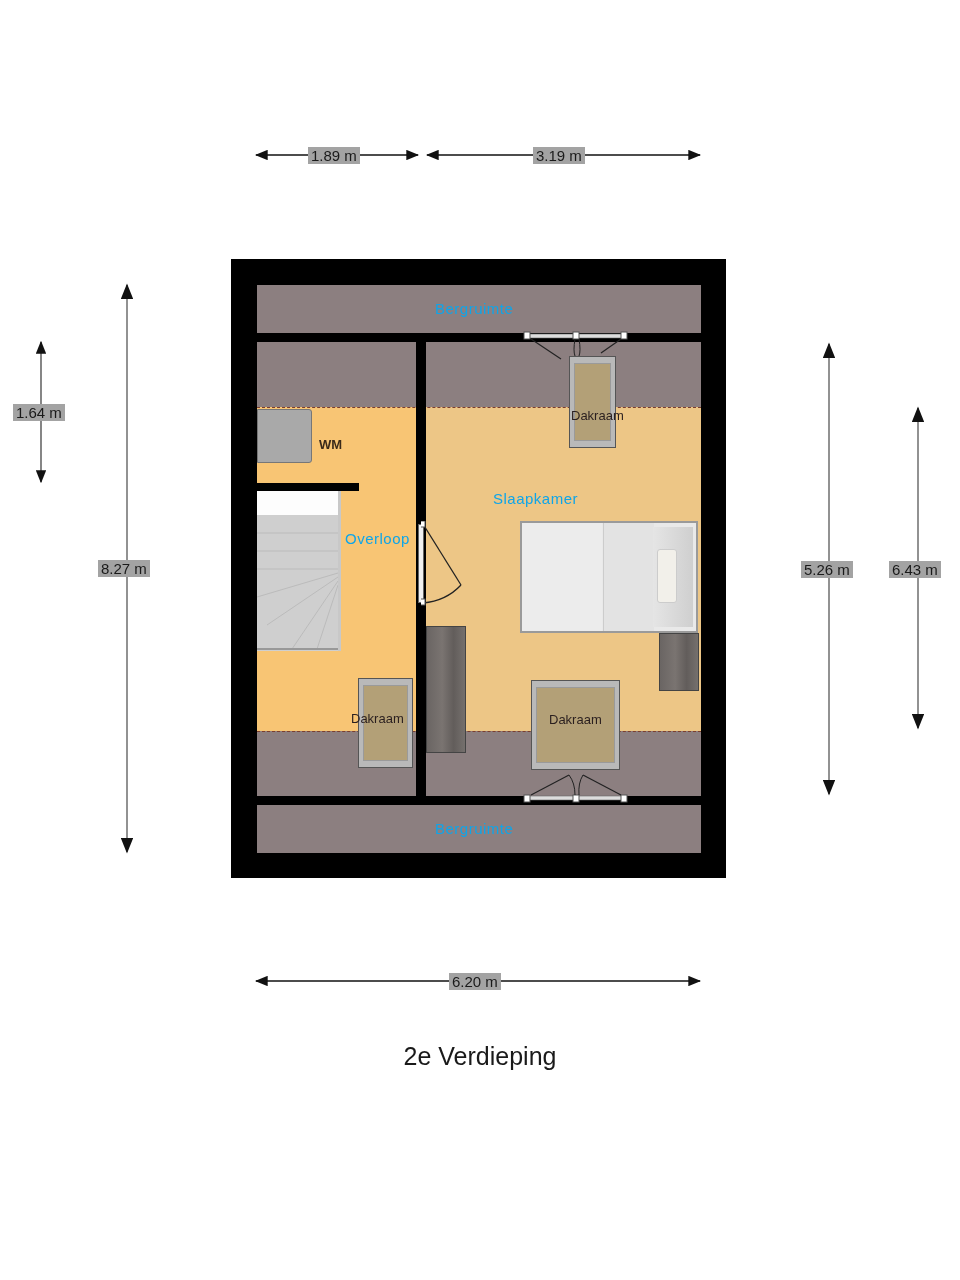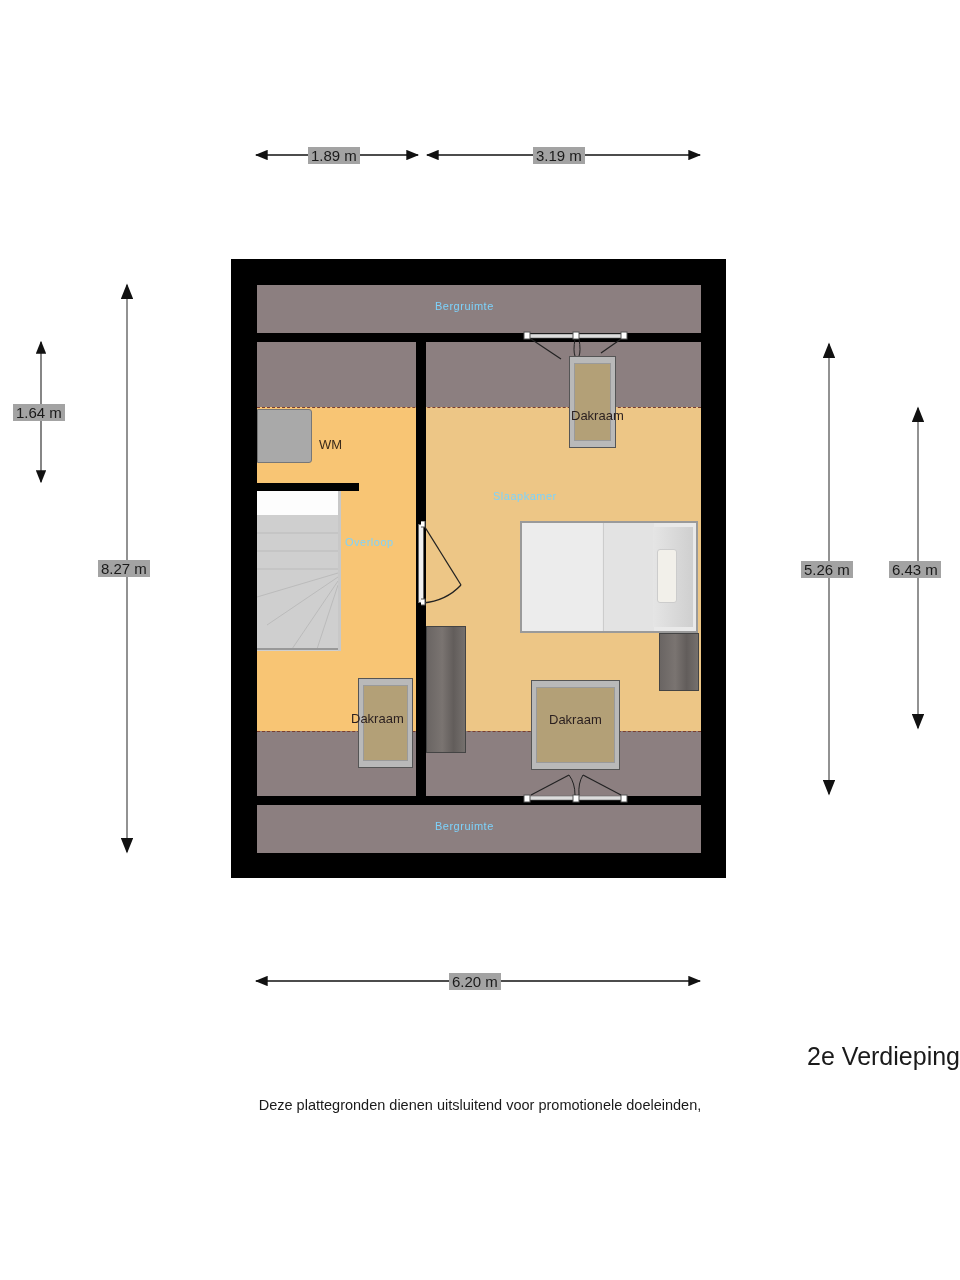--- a/index.html
+++ b/index.html
@@ -1,29 +1,29 @@
 <!DOCTYPE html>
 <html><head>
 <meta charset="utf-8">
 <style>
   html, body { margin:0; padding:0; background:#ffffff; }
   body { width:960px; height:1280px; position:relative; overflow:hidden; font-family:"Liberation Sans", sans-serif; color:#1a1a1a; }
   .abs { position:absolute; }
   .dim-label { position:absolute; font-size:15px; background:#a3a3a3; padding:0 3px; white-space:nowrap; color:#1a1a1a; }
-  .room-label { position:absolute; font-size:11px; letter-spacing:0.5px; color:#7dd3fc; white-space:nowrap; }
+  .room-label { position:absolute; font-size:15px; letter-spacing:0.5px; color:#0ea5e9; white-space:nowrap; }
   .small-label { position:absolute; font-size:13px; color:#2a1f1f; white-space:nowrap;text-align:center; }
   .storage { background:#8c7f80; }
   .floor-or { background:#f8c574; }
   .floor-sl { background:#edc686; }
   .wall { background:#000; }
   .dash { position:absolute; height:0; border-top:1px dashed #7a3e2e; }
   .skylight { position:absolute; background:#b9b9b9; border:1px solid #555; box-sizing:border-box; }
   .skylight .inner { position:absolute; left:4px; right:4px; top:6px; bottom:6px; background:#b3a077; border:1px solid #9a9a9a; }
   .cabinet { position:absolute; background:linear-gradient(90deg,#6a6563,#7a7471 40%,#625d5b 70%,#75706d); border:1px solid #444; box-sizing:border-box; }
-  .title { position:absolute; left:0; right:0; top:1042px; text-align:right; font-size:25px; color:#1a1a1a; }
+  .title { position:absolute; left:0; right:0; top:1042px; text-align:center; font-size:25px; color:#1a1a1a; }
   .disclaimer { position:absolute; left:0; right:0; top:1096px; text-align:center; font-size:14.5px; line-height:18px; color:#1a1a1a; }
 </style>
 </head>
 <body>
 
 <div>
   <svg class="abs" style="left:250px;top:146px" width="460" height="20">
     <defs>
       <marker id="ah" markerWidth="10" markerHeight="8" refX="9" refY="4" orient="auto-start-reverse">
         <path d="M0,0 L10,4 L0,8 Z" fill="#111"></path>
@@ -85,39 +85,39 @@
   <div class="abs floor-sl" style="left:195px;top:148px;width:275px;height:324px"></div>
   <div class="abs storage" style="left:195px;top:472px;width:275px;height:65px"></div>
 
   <div class="abs storage" style="left:26px;top:546px;width:444px;height:48px"></div>
   <span class="room-label" style="left:204px;top:561px">Bergruimte</span>
 
   <div class="dash" style="left:26px;top:148px;width:444px"></div>
   <div class="dash" style="left:26px;top:472px;width:444px"></div>
 
   <div class="abs" style="left:26px;top:150px;width:55px;height:54px;background:#a9a9a9;border:1px solid #777;box-sizing:border-box;border-radius:0 3px 3px 0"></div>
-  <span class="small-label" style="left:88px;top:178px;font-weight:normal;color:#3a2a1a">WM</span>
+  <span class="small-label" style="left:88px;top:178px;font-weight:bold;color:#3a2a1a">WM</span>
 
   <div class="abs wall" style="left:26px;top:224px;width:102px;height:8px"></div>
 
   <div class="abs" style="left:26px;top:232px;width:84px;height:160px;background:#d9d9d9;border-right:3px solid #c8c8c8;box-sizing:border-box">
     <div class="abs" style="left:0;top:0;width:81px;height:24px;background:#fdfdfd;border-bottom:1px solid #999"></div>
     <svg class="abs" style="left:0;top:24px" width="81" height="136">
       <rect x="0" y="0" width="81" height="136" fill="#cfcfcf"></rect>
       <line x1="0" y1="18" x2="81" y2="18" stroke="#bbb"></line>
       <line x1="0" y1="36" x2="81" y2="36" stroke="#bbb"></line>
       <line x1="0" y1="54" x2="81" y2="54" stroke="#bbb"></line>
       <line x1="81" y1="58" x2="0" y2="82" stroke="#bbb"></line>
       <line x1="81" y1="62" x2="10" y2="110" stroke="#bbb"></line>
       <line x1="81" y1="66" x2="35" y2="134" stroke="#bbb"></line>
       <line x1="81" y1="70" x2="60" y2="134" stroke="#bbb"></line>
       <line x1="0" y1="134" x2="81" y2="134" stroke="#999" stroke-width="2"></line>
     </svg>
   </div>
-  <span class="room-label" style="left:114px;top:277px">Overloop</span>
+  <span class="room-label" style="left:114px;top:271px">Overloop</span>
 
   <div class="skylight" style="left:127px;top:419px;width:55px;height:90px">
       <div class="inner"></div>
     </div>
   <span class="small-label" style="left:120px;top:452px">Dakraam</span>
 
   <div class="abs wall" style="left:185px;top:74px;width:10px;height:472px"></div>
 
   <div class="abs wall" style="left:26px;top:74px;width:444px;height:9px"></div>
   <div class="abs wall" style="left:26px;top:537px;width:444px;height:9px"></div>
@@ -171,14 +171,13 @@
     <rect x="98" y="26" width="6" height="7" fill="#fff" stroke="#555"></rect>
     <line x1="8" y1="26" x2="46" y2="6" stroke="#222" stroke-width="1.2"></line>
     <line x1="98" y1="26" x2="60" y2="6" stroke="#222" stroke-width="1.2"></line>
     <path d="M46,6 Q52,14 52,26" fill="none" stroke="#222"></path>
     <path d="M60,6 Q55,14 56,26" fill="none" stroke="#222"></path>
   </svg>
 </div>
 
 <div class="title">2e Verdieping</div>
 <div class="disclaimer">
-  <div>Deze plattegronden dienen uitsluitend voor promotionele doeleinden,</div>
 </div>
 
 </body></html>

